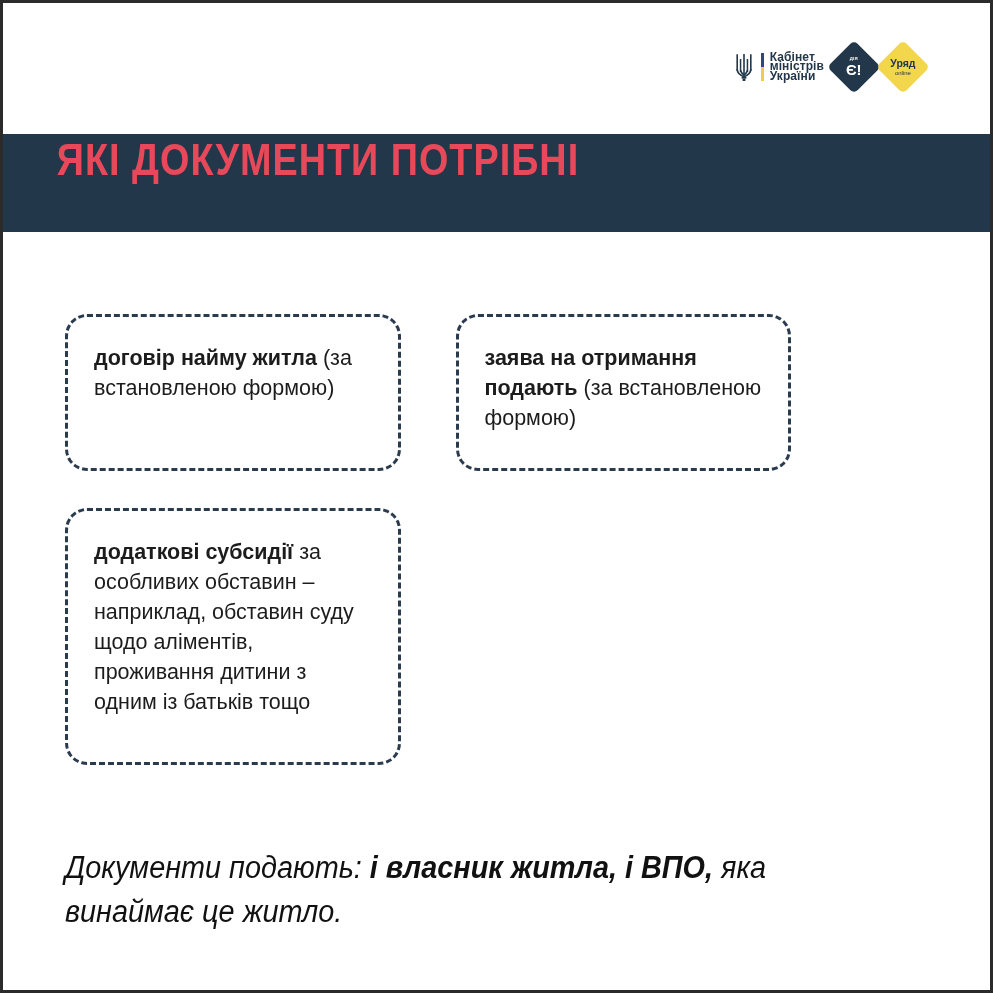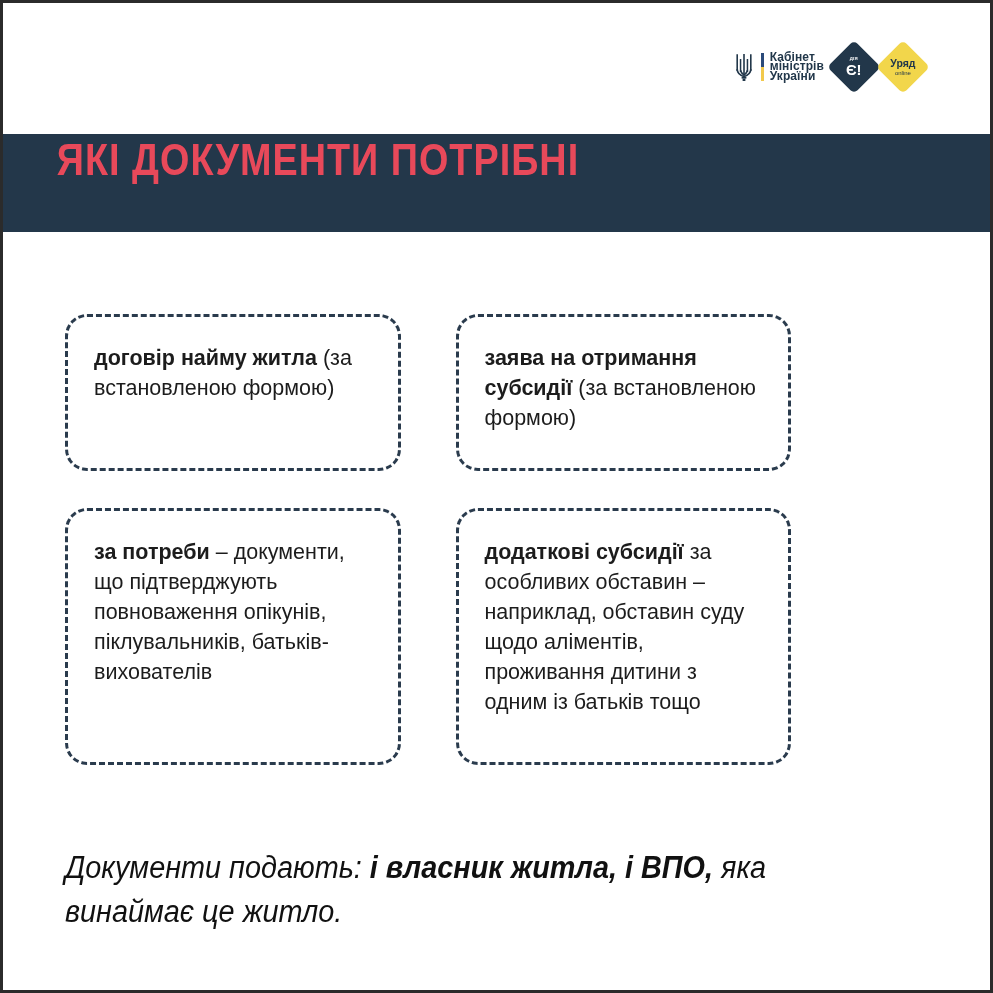--- a/index.html
+++ b/index.html
@@ -222,31 +222,26 @@
   <div class="cards">
 
     <div class="card-row card-row-1">
       <div class="card">
         <div class="card-text">
           <b>договір найму житла</b><span> (за встановленою формою)</span>
         </div>
       </div>
       <div class="card">
         <div class="card-text">
-          <b>заява на отримання субсидії</b><span> (за встановленою формою)</span>
+          <b>заява на отримання подають</b><span> (за встановленою формою)</span>
         </div>
       </div>
     </div>
 
     <div class="card-row card-row-2">
-      <div class="card">
-        <div class="card-text">
-          <b>за потреби</b><span> – документи, що підтверджують повноваження опікунів, піклувальників, батьків-вихователів</span>
-        </div>
-      </div>
       <div class="card">
         <div class="card-text">
           <b>додаткові субсидії</b><span> за особливих обставин –  наприклад, обставин суду щодо аліментів, проживання дитини з одним із батьків тощо</span>
         </div>
       </div>
     </div>
 
   </div>
 
   <div class="footer">

